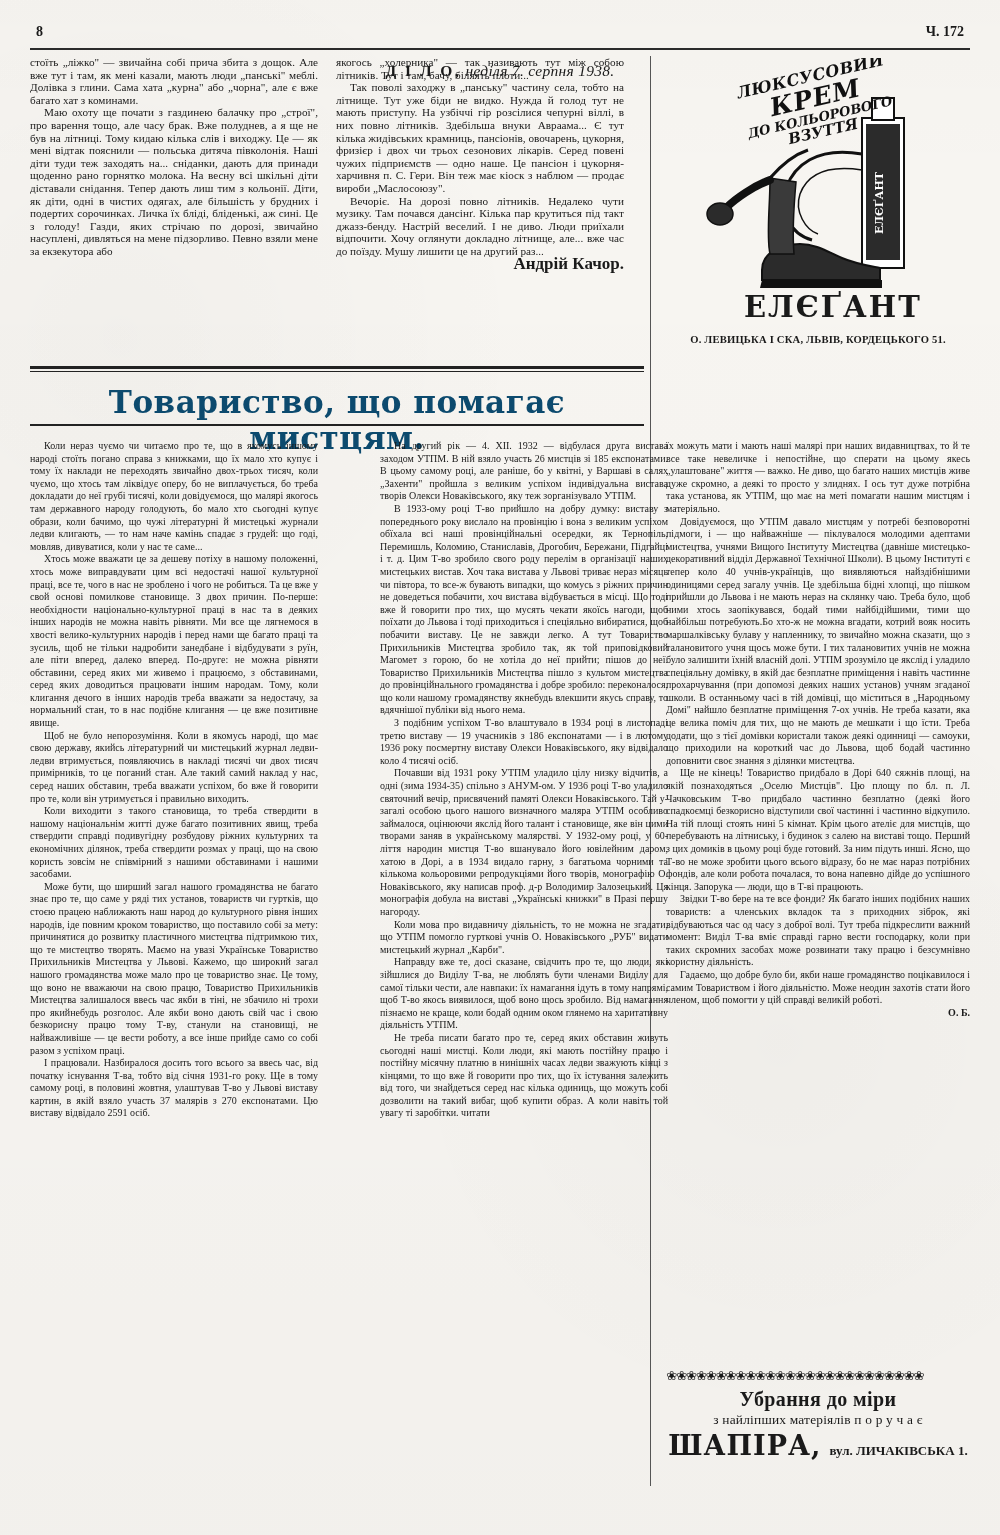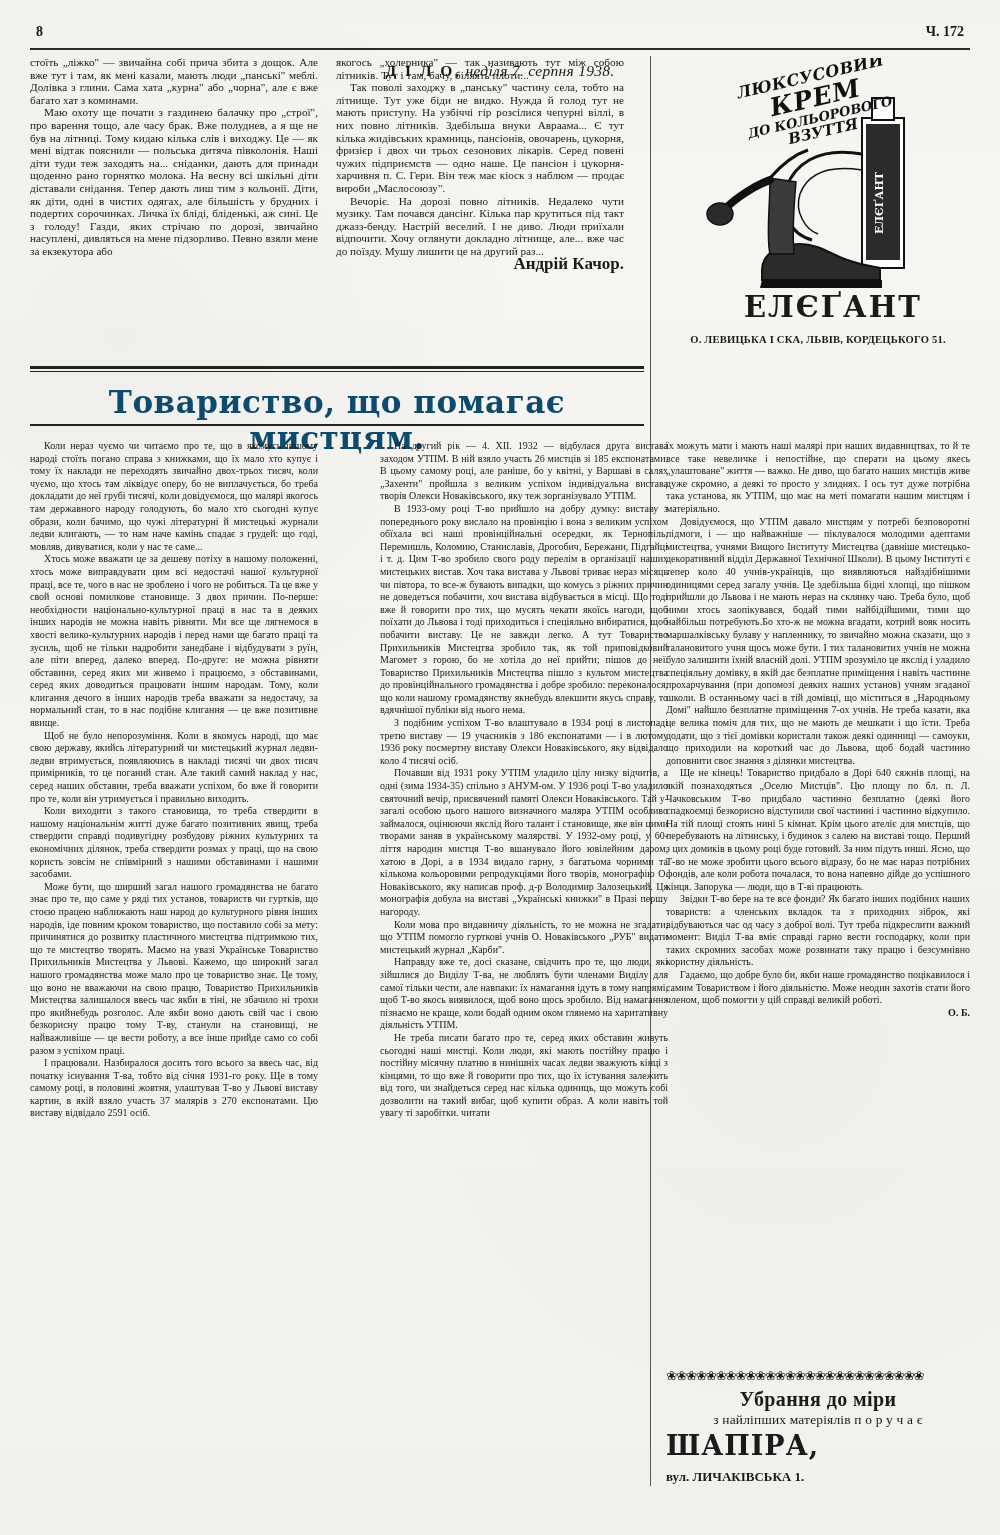--- a/index.html
+++ b/index.html
@@ -234,21 +234,20 @@
     text-align: center;
     letter-spacing: 0.2px;
     margin-top: 1px;
   }
   .ad-shapira .sh-bottom {
     display: flex;
     align-items: baseline;
     justify-content: center;
     gap: 8px;
     margin-top: 2px;
-    flex-direction: column;
   }
   .ad-shapira .sh-name {
     font-family: "DejaVu Serif", serif;
     font-weight: bold;
     font-size: 27px;
     letter-spacing: 1px;
   }
   .ad-shapira .sh-addr {
     font-size: 13px;
     font-weight: bold;

